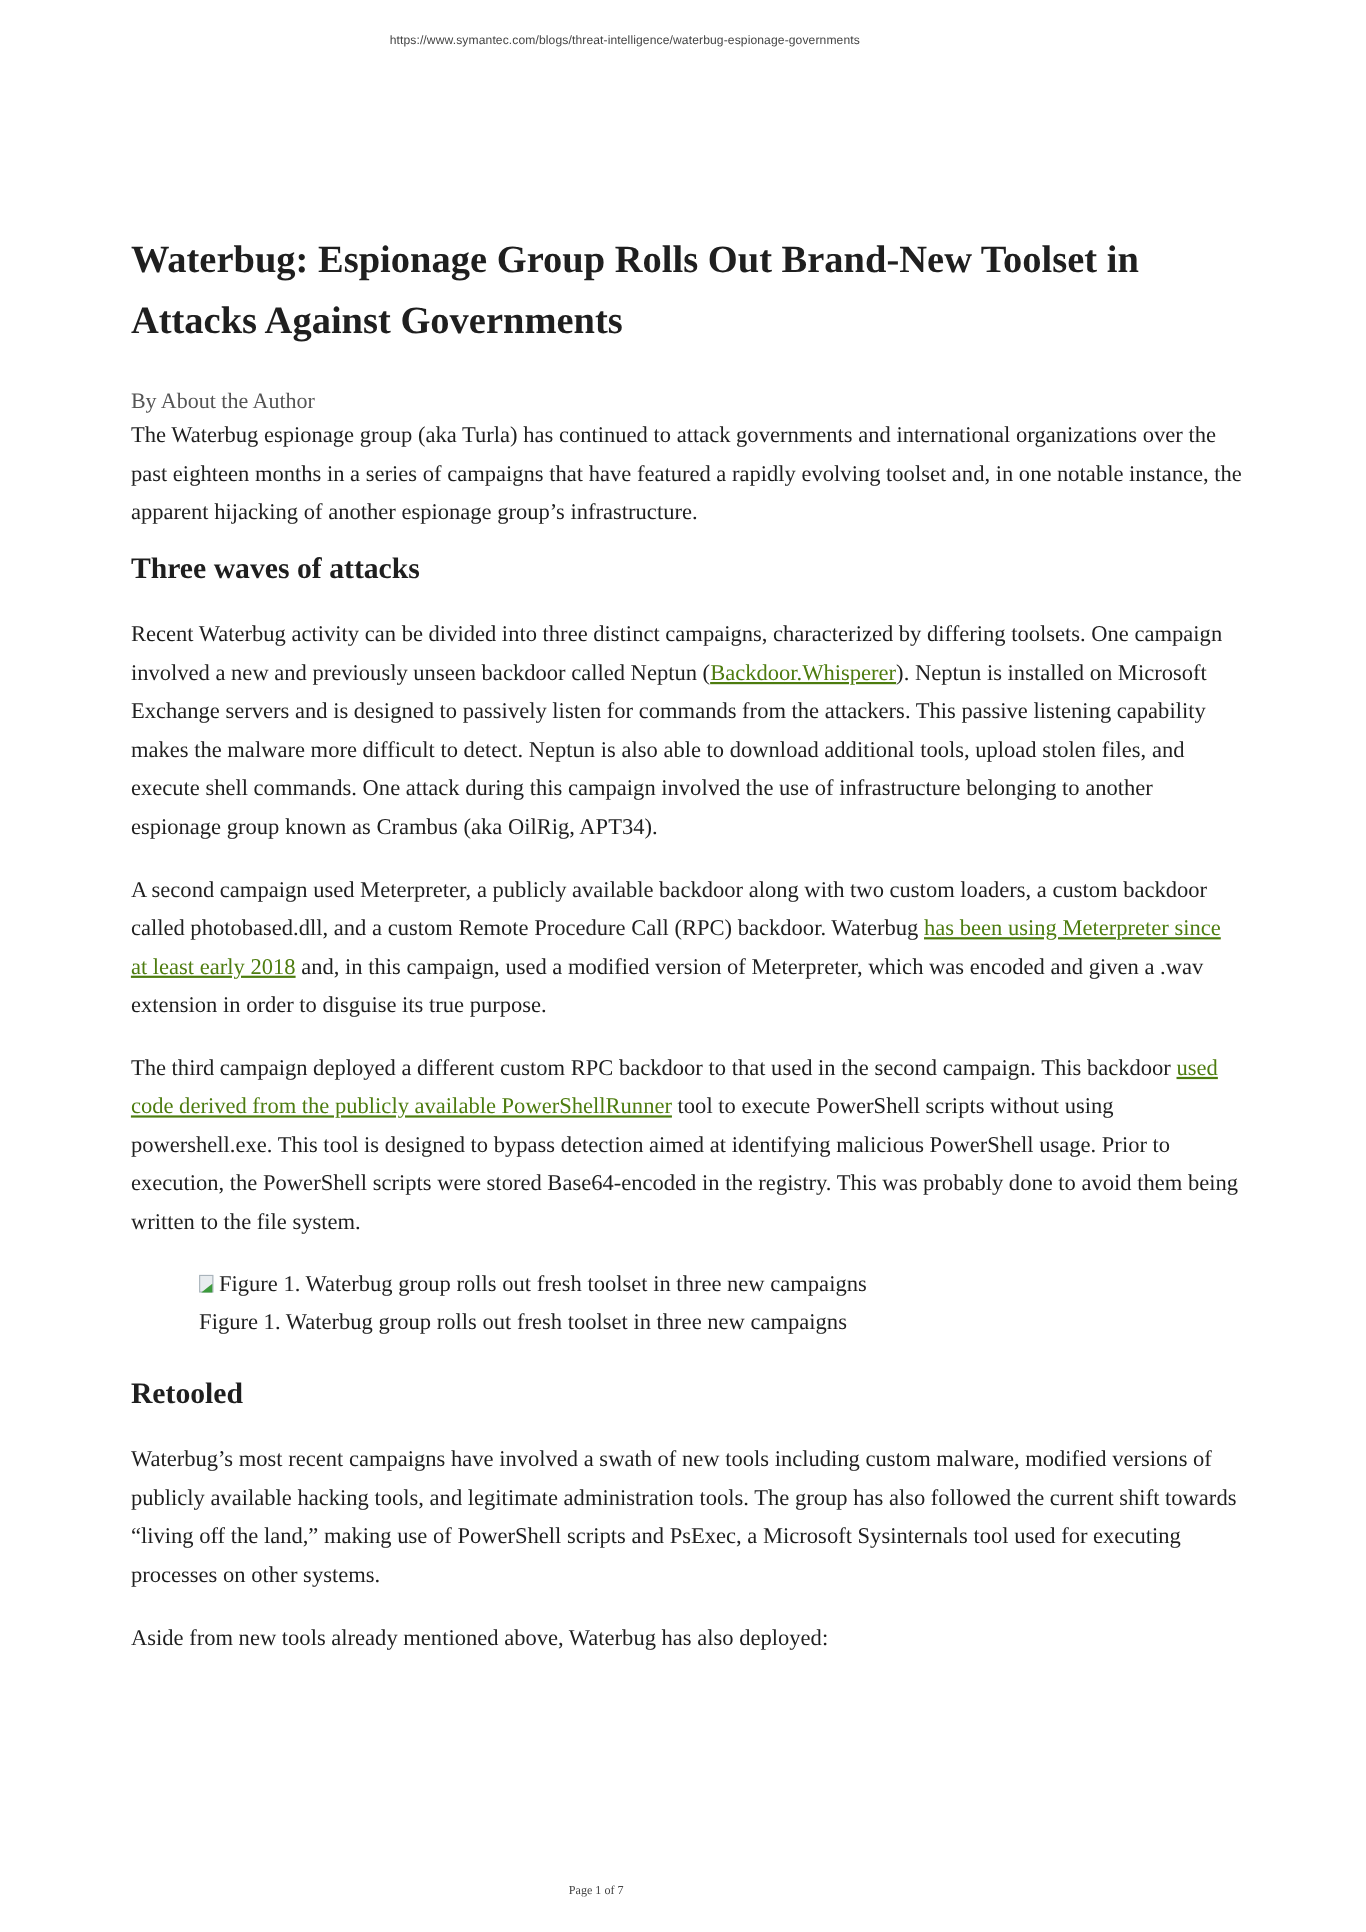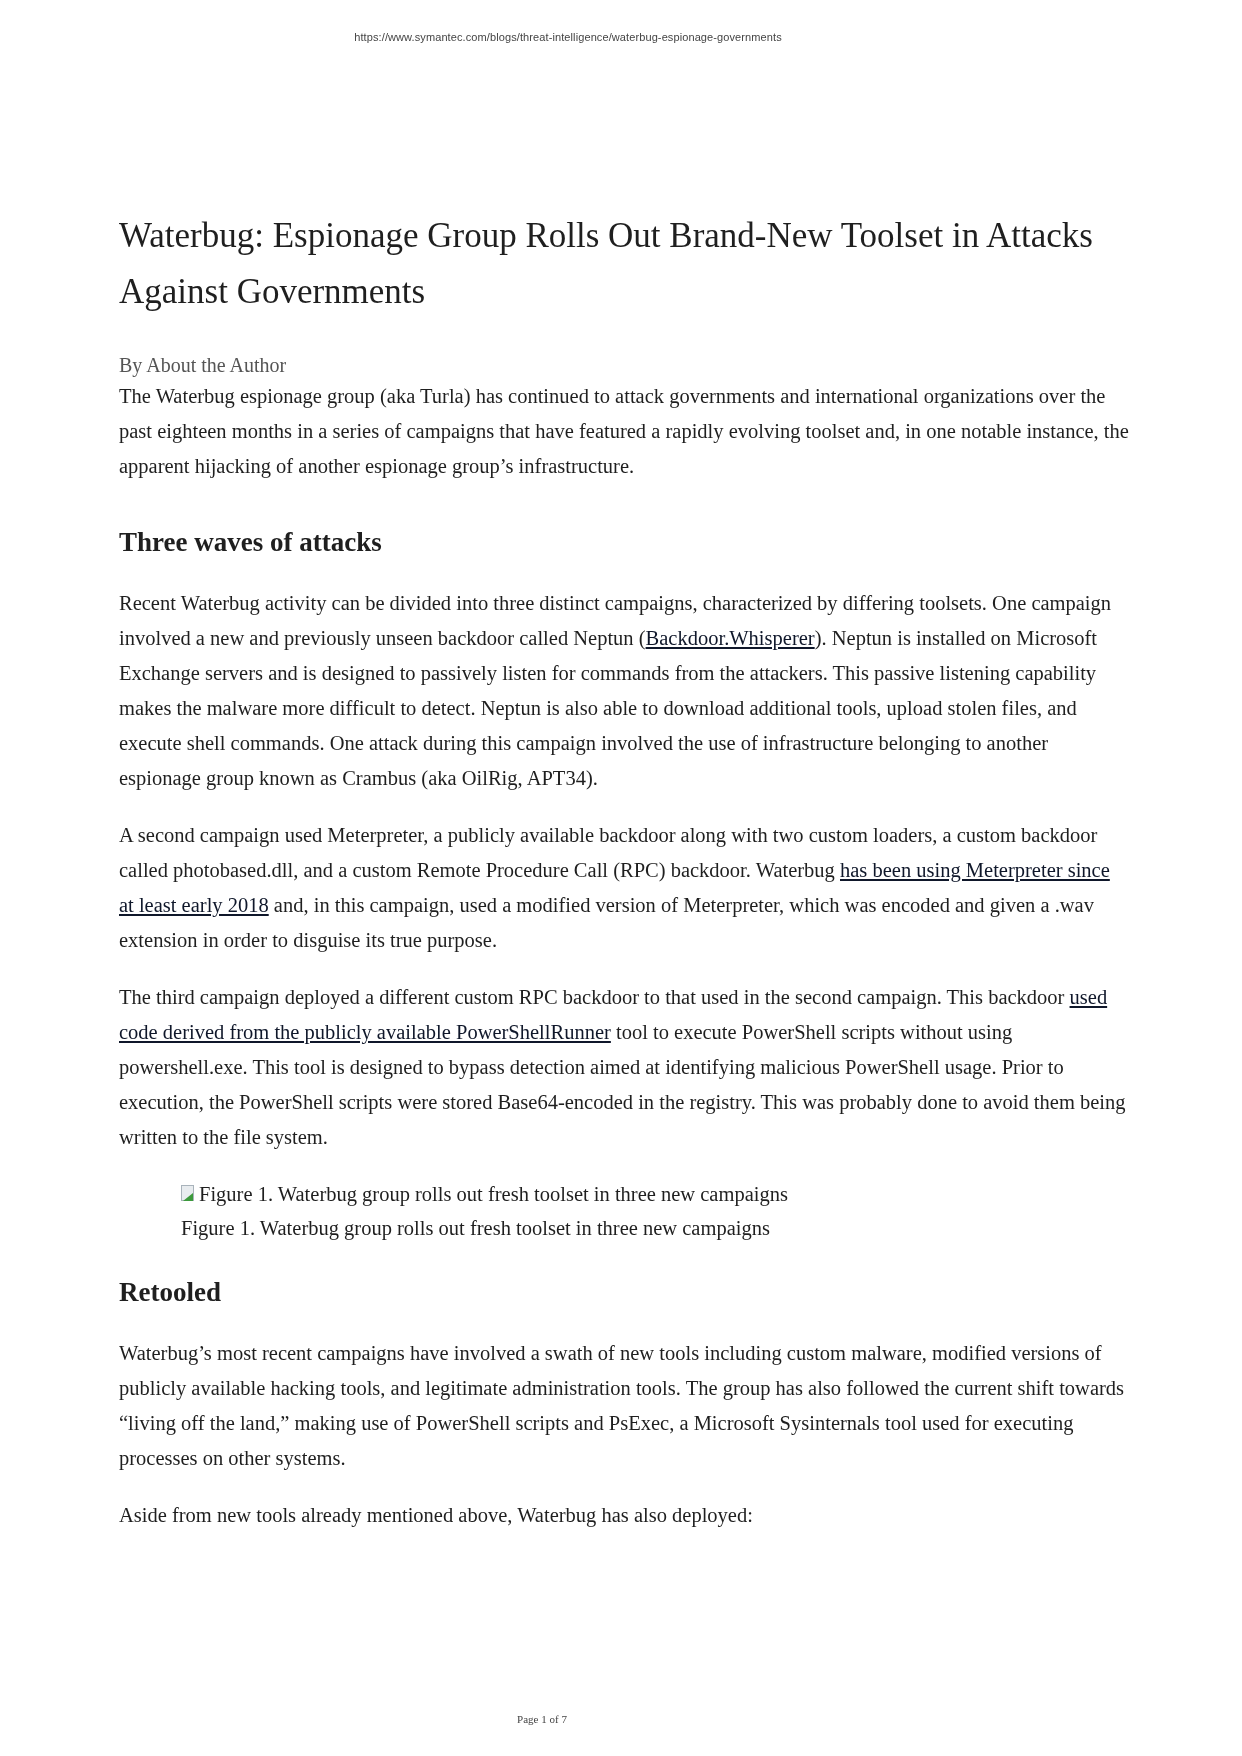--- a/index.html
+++ b/index.html
@@ -7,33 +7,33 @@
   .url-header {
     position: absolute; top: 31px; left: 0; width: 1136px; text-align: center;
     font-family: "Liberation Sans", sans-serif; font-size: 11px; color: #444;
     letter-spacing: 0.1px;
   }
   .content {
     position: absolute; left: 119px; top: 208px; width: 1010px;
     font-family: "Liberation Serif", serif;
   }
   h1 {
-    margin: 0; font-size: 35px; line-height: 56px; font-weight: normal; color: #1f1f1f;
+    margin: 0; font-size: 35px; line-height: 56px; font-weight: bold; color: #1f1f1f;
   }
   .byline { margin-top: 31px; font-size: 20px; color: #555; line-height: 28px; }
   .archived { margin-top: 20px; font-size: 18px; color: #7a7a7a; line-height: 24px; }
   p {
     margin: 0; font-size: 20.5px; line-height: 35px; color: #1f1f1f;
   }
   .p-intro { }
   h2 { margin: 0; font-size: 27px; line-height: 40px; font-weight: bold; color: #1f1f1f; }
-  .h2-waves { margin-top: 38px; }
+  .h2-waves { margin-top: 12px; }
   .p-waves1 { margin-top: 24px; }
   .p-gap { margin-top: 22px; }
-  a { color: #0f172a; text-decoration: underline; }
+  a { color: #4d7c0f; text-decoration: underline; }
   .figure { margin-top: 22px; margin-left: 62px; font-size: 20.5px; line-height: 34px; }
   .figure .img-row { display: flex; align-items: center; }
   .broken-img {
     display: inline-block; width: 16px; height: 18px; position: relative; margin-right: 2px;
     vertical-align: middle;
   }
   .broken-img .page { position: absolute; left: 0; top: 0; width: 13px; height: 16px; background: #e8ecef; border: 1px solid #a9b3bb; box-sizing: border-box; }
   .broken-img .hill { position: absolute; left: 2px; bottom: 2px; width: 0; height: 0; border-left: 10px solid transparent; border-bottom: 8px solid #3c9a3c; }
   .h2-retooled { margin-top: 27px; }
   .p-retooled1 { margin-top: 24px; }

